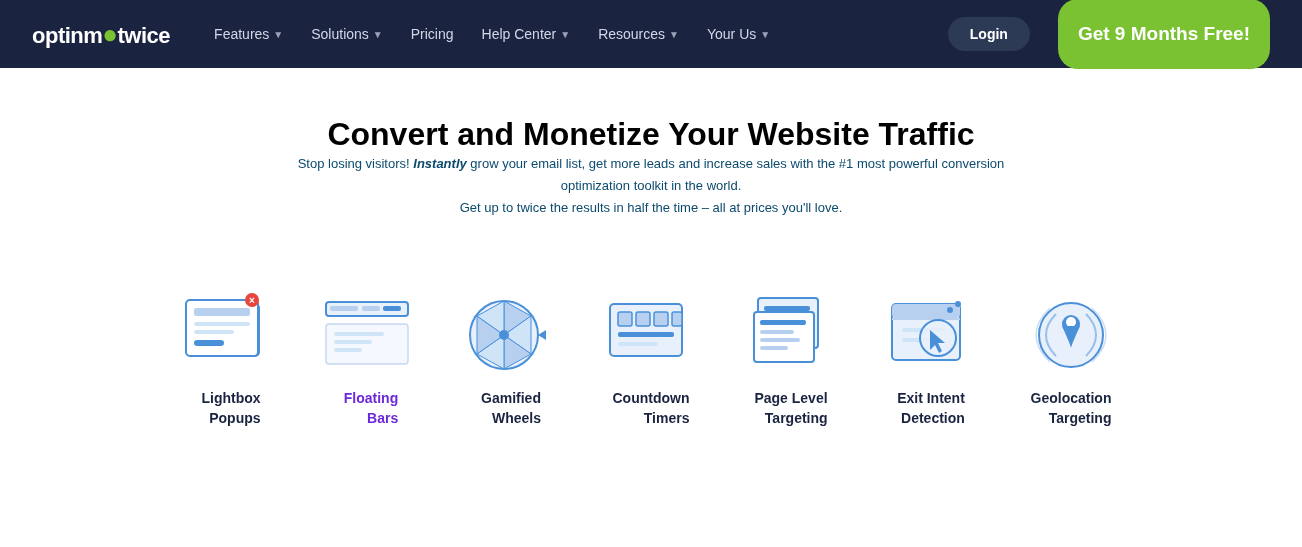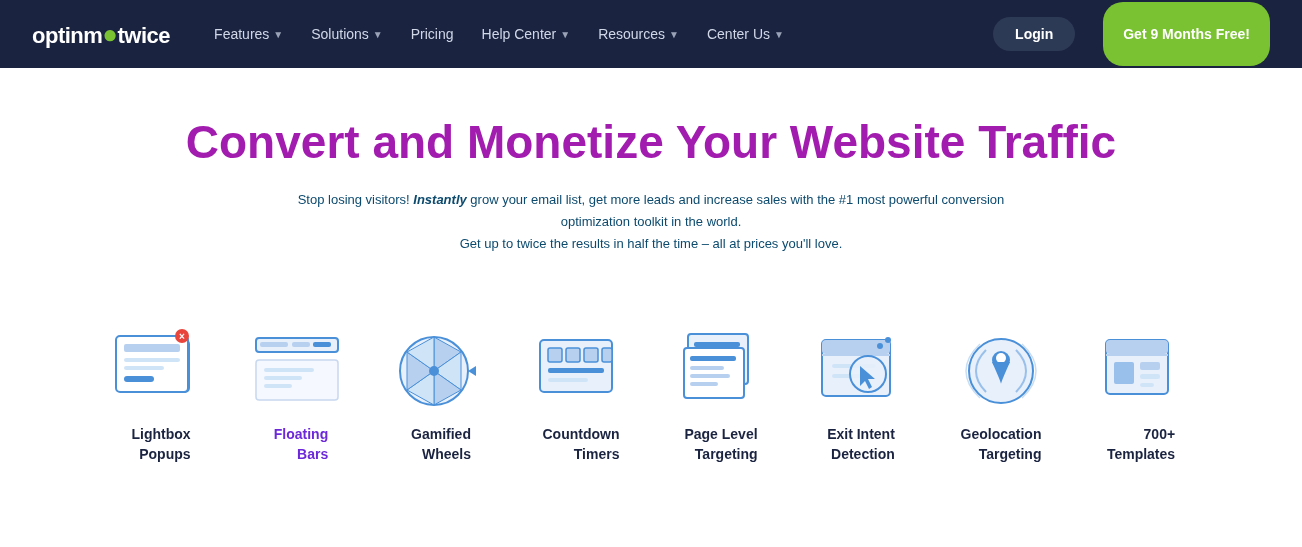--- a/index.html
+++ b/index.html
@@ -60,38 +60,37 @@
       font-size: 14px;
       font-weight: 600;
       cursor: pointer;
     }
     .btn-cta {
       background: #7ac231;
       color: #fff;
       border: none;
       border-radius: 20px;
       padding: 24px 20px;
-      font-size: 14px;
+      font-size: 19px;
       font-weight: 700;
       cursor: pointer;
       white-space: nowrap;
     }
 
     
     .hero {
       text-align: center;
       padding: 48px 32px 32px;
       background: #fff;
     }
     .hero-title {
-      font-size: 46px;
+      font-size: 32px;
       font-weight: 800;
-      color: #a21caf;
+      color: #000000;
       line-height: 1.15;
-      margin-bottom: 20px;
     }
     .hero-subtitle {
       font-size: 13px;
       color: #0c4a6e;
       line-height: 1.7;
       max-width: 720px;
       margin: 0 auto 28px;
     }
     .hero-subtitle em {
       font-style: italic;
@@ -157,21 +156,21 @@
     </div>
     <div class="nav-item">
       <span>Help Center</span>
       <span class="chevron">▼</span>
     </div>
     <div class="nav-item">
       <span>Resources</span>
       <span class="chevron">▼</span>
     </div>
     <div class="nav-item">
-      <span>Center Us</span>
+      <span>Your Us</span>
       <span class="chevron">▼</span>
     </div>
   </div>
   <div class="nav-actions">
     <button class="btn-login">Login</button>
     <button class="btn-cta">Get 9 Months Free!</button>
   </div>
 </nav>
 
 <div class="hero">
@@ -297,28 +296,14 @@
         <path d="M66 12 Q80 25 80 39 Q80 53 66 66" fill="none" stroke="#4a90d9" stroke-width="1.5" opacity="0.3"></path>
 
         <ellipse cx="45" cy="28" rx="9" ry="9" fill="#4a90d9"></ellipse>
         <ellipse cx="45" cy="26" rx="5" ry="5" fill="white"></ellipse>
         <path d="M36 30 Q45 50 45 52 Q45 50 54 30" fill="#4a90d9"></path>
       </svg>
     </div>
     <div class="feature-label">Geolocation<br>Targeting</div>
   </div>
 
-  <div class="feature-item">
-    <div class="feature-icon-wrap">
-      <svg width="90" height="78" viewBox="0 0 90 78">
-        <rect x="10" y="8" width="62" height="54" rx="4" fill="#e8f0fb" stroke="#4a90d9" stroke-width="2"></rect>
-        <rect x="10" y="8" width="62" height="14" rx="4" fill="#b8d0f0"></rect>
-        <rect x="10" y="22" width="62" height="2" fill="#b8d0f0"></rect>
-        <rect x="18" y="30" width="20" height="22" rx="2" fill="#4a90d9" opacity="0.5"></rect>
-        <rect x="44" y="30" width="20" height="8" rx="2" fill="#b8d0f0"></rect>
-        <rect x="44" y="42" width="20" height="5" rx="2" fill="#d0e4f8"></rect>
-        <rect x="44" y="51" width="14" height="4" rx="2" fill="#d0e4f8"></rect>
-      </svg>
-    </div>
-    <div class="feature-label">700+<br>Templates</div>
-  </div>
 
 </div>
 
 </body></html>

